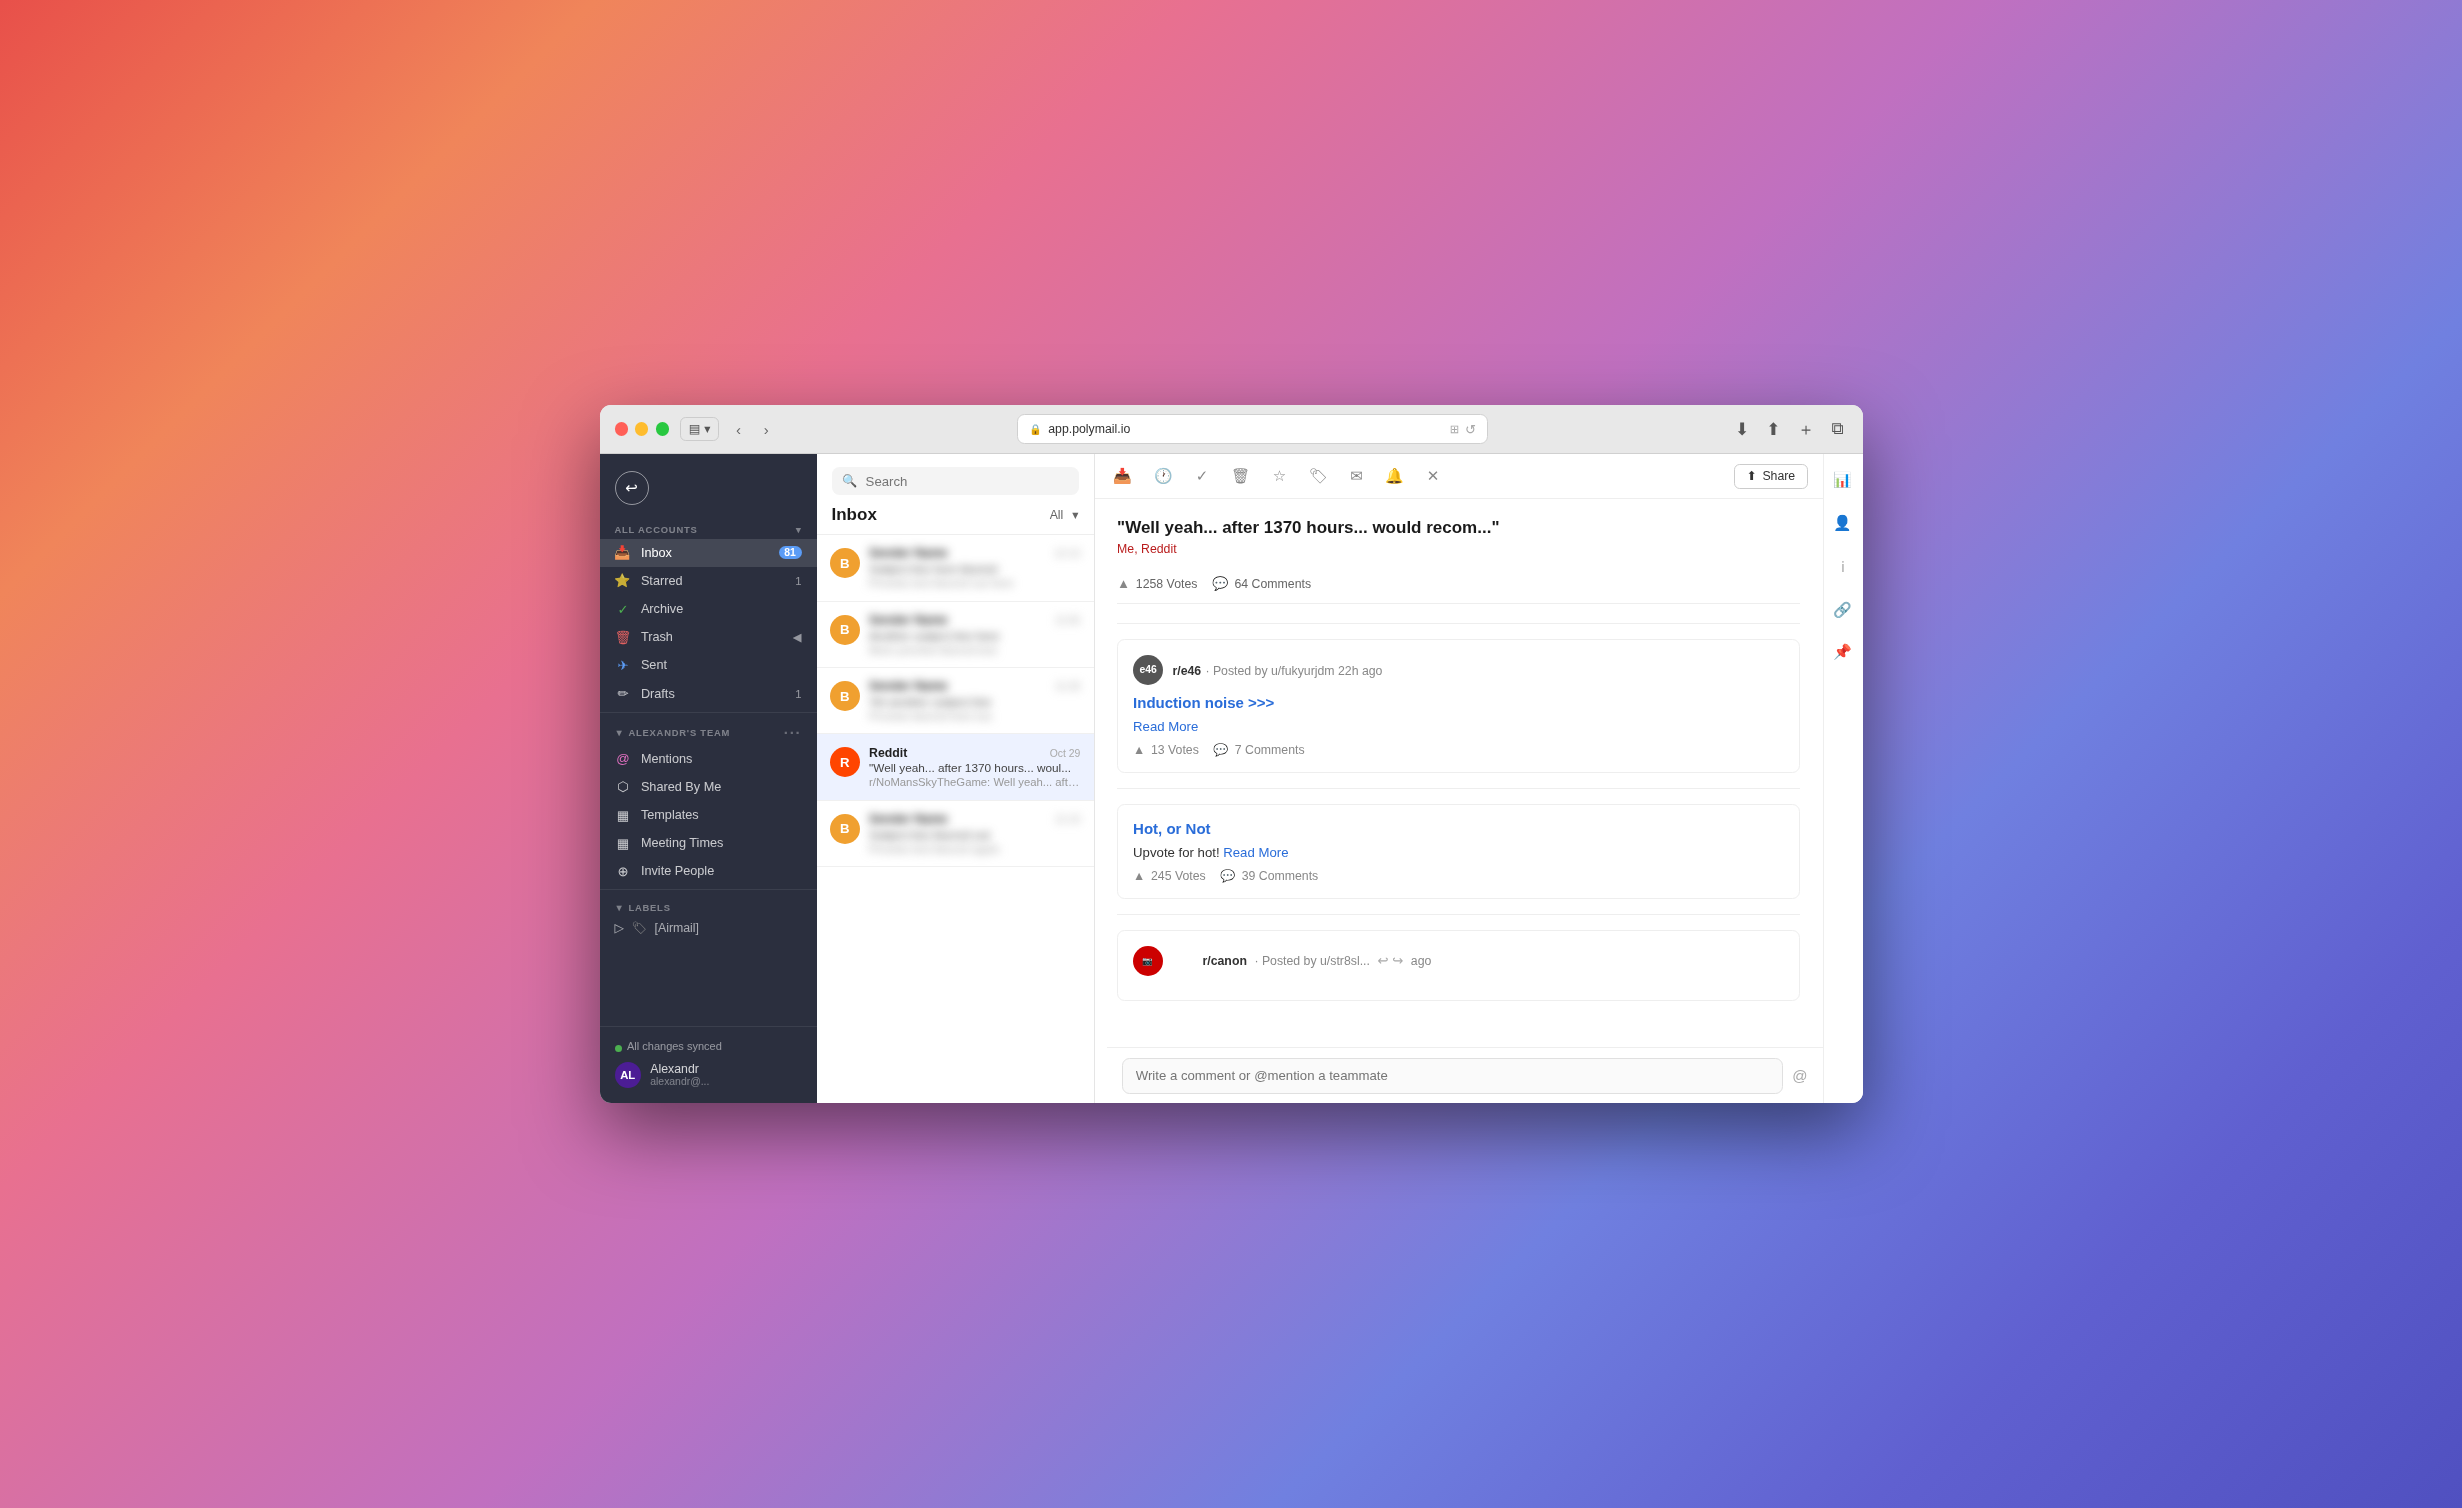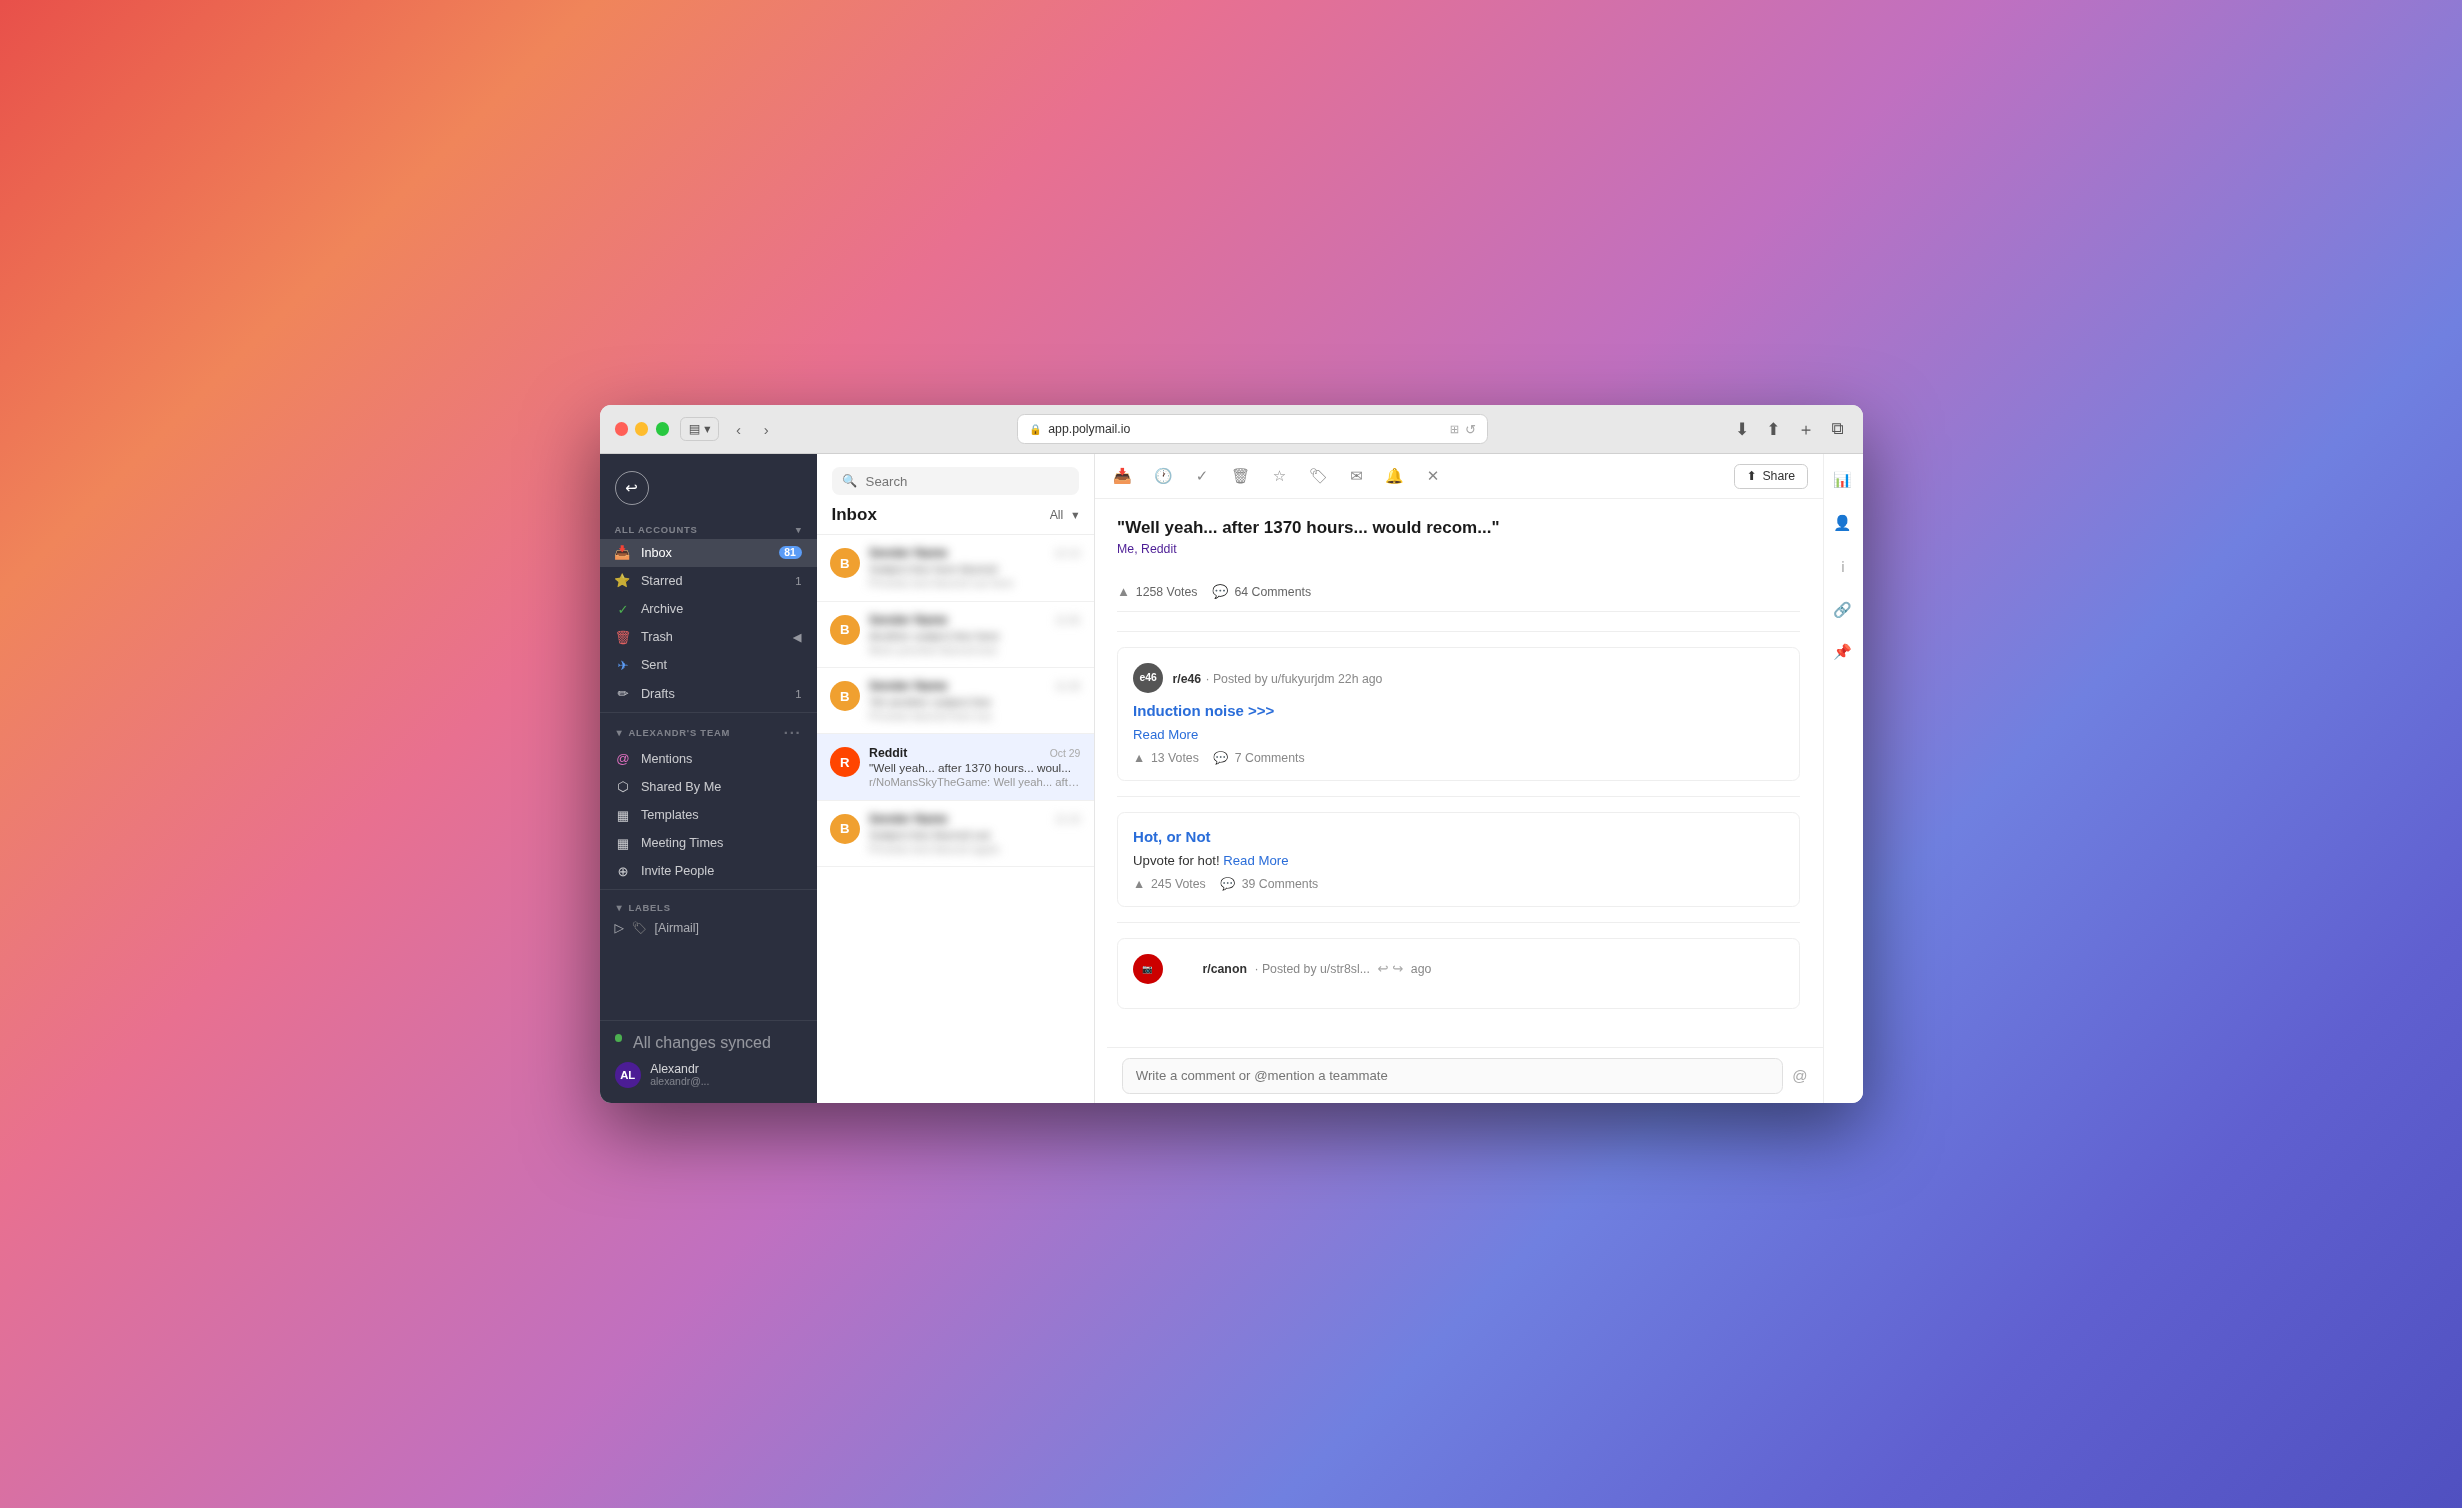--- a/index.html
+++ b/index.html
@@ -124,22 +124,22 @@
       display: flex; align-items: center;
       padding: 4.7px 15px; cursor: pointer;
       color: rgba(255,255,255,0.6); font-size: 12.3px;
       gap: 7.5px;
     }
     .sidebar-bottom {
       margin-top: auto; padding: 9.4px 15px;
       border-top: 0.9px solid rgba(255,255,255,0.08);
     }
     .sync-status {
-      display: flex; align-items: flex-start; gap: 11px;
-      color: rgba(255,255,255,0.5); font-size: 16px; padding: 3.8px 0;
+      display: flex; align-items: flex-end; gap: 5px;
+      color: rgba(255,255,255,0.5); font-size: 11px; padding: 3.8px 0;
     }
     .sync-dot { width: 7.5px; height: 7.5px; border-radius: 50%; background: #4caf50; }
     .user-row {
       display: flex; align-items: center; gap: 9.4px;
       padding: 5.7px 0; cursor: pointer;
     }
     .user-avatar {
       width: 26.4px; height: 26.4px; border-radius: 50%;
       background: #4c1d95; display: flex; align-items: center;
       justify-content: center; color: white; font-size: 11.3px; font-weight: 600;
@@ -216,21 +216,21 @@
       background: white; padding: 4.7px 11.3px;
       border-radius: 5.7px; cursor: pointer;
       font-size: 12.3px; color: #333; display: flex; align-items: center; gap: 5.7px;
     }
     .email-detail-content {
       flex: 1; overflow-y: auto; padding: 19px 22.6px;
     }
     .email-detail-subject {
       font-size: 17px; font-weight: 600; color: #1a1a1a; margin-bottom: 3.8px;
     }
-    .email-detail-meta { font-size: 12.3px; color: #4c1d95; margin-bottom: 17px; }
+    .email-detail-meta { font-size: 12.3px; color: #b91c1c; margin-bottom: 9px; }
     .email-detail-stats {
       display: flex; gap: 15px; align-items: center;
       padding: 11.3px 0; border-bottom: 0.9px solid #eee; margin-bottom: 19px;
     }
     .stat-item { display: flex; align-items: center; gap: 5.7px; color: #666; font-size: 12.3px; }
     .stat-icon { color: #888; font-size: 13.2px; }
     .post-card {
       border: 0.9px solid #eee; border-radius: 7.5px;
       padding: 15px; margin-bottom: 15px;
     }

